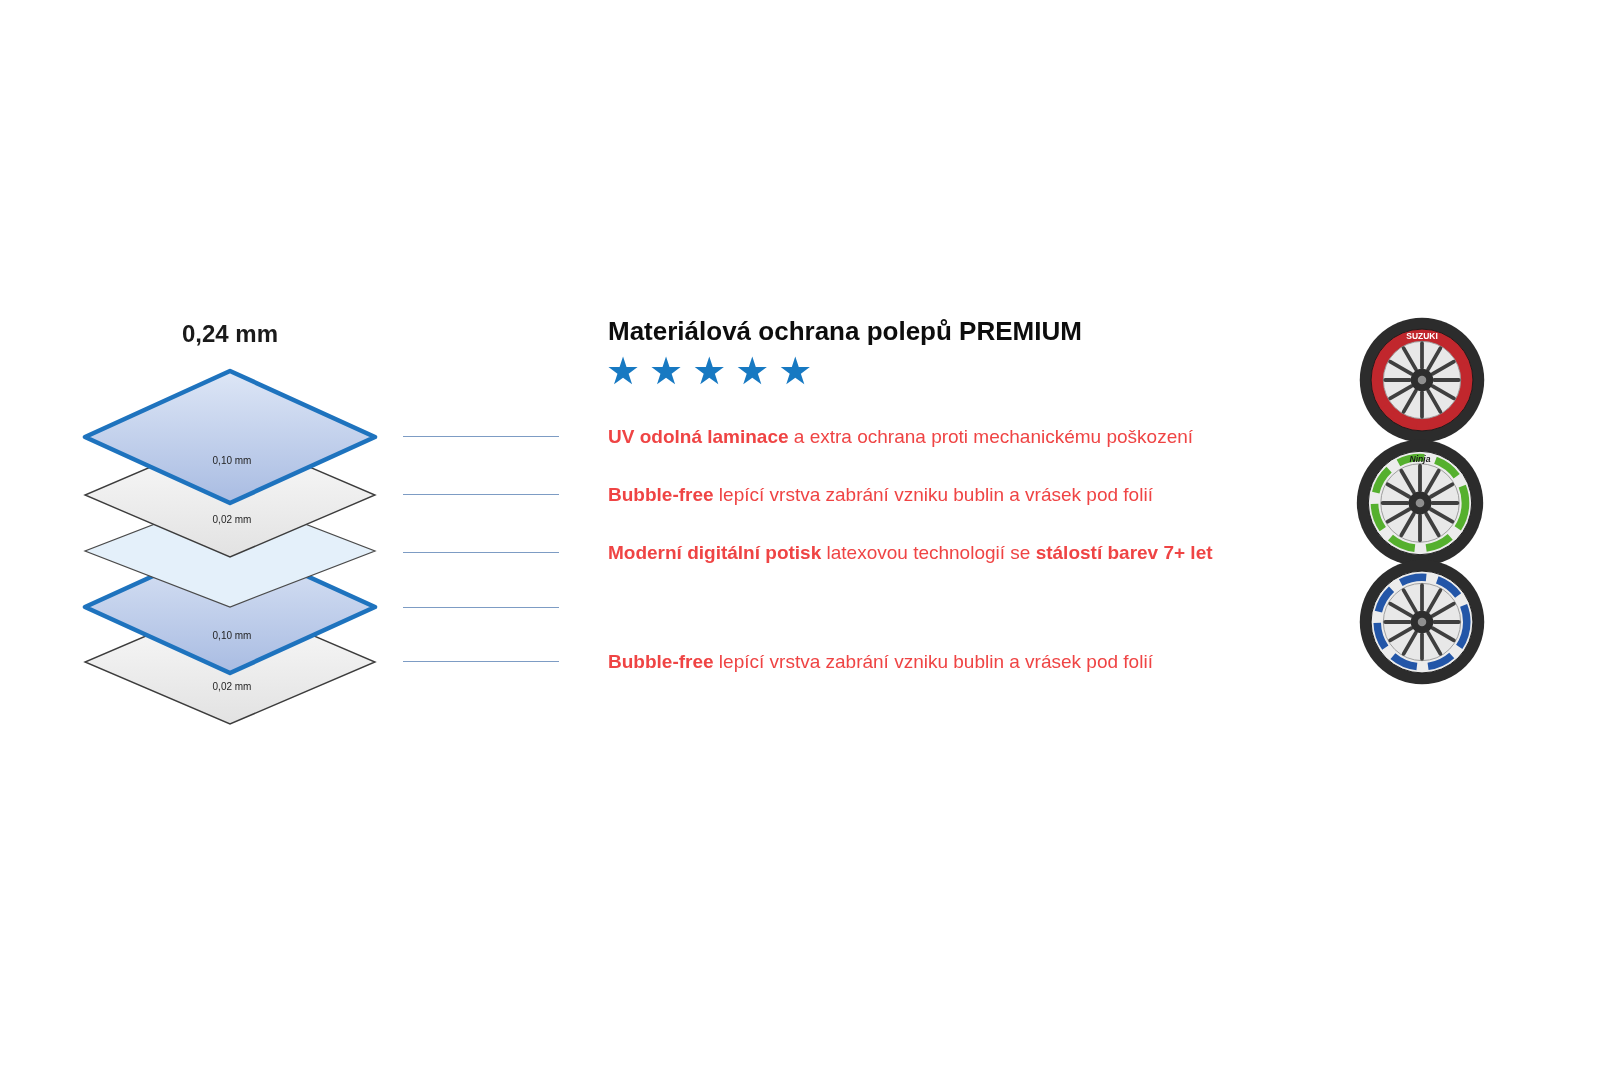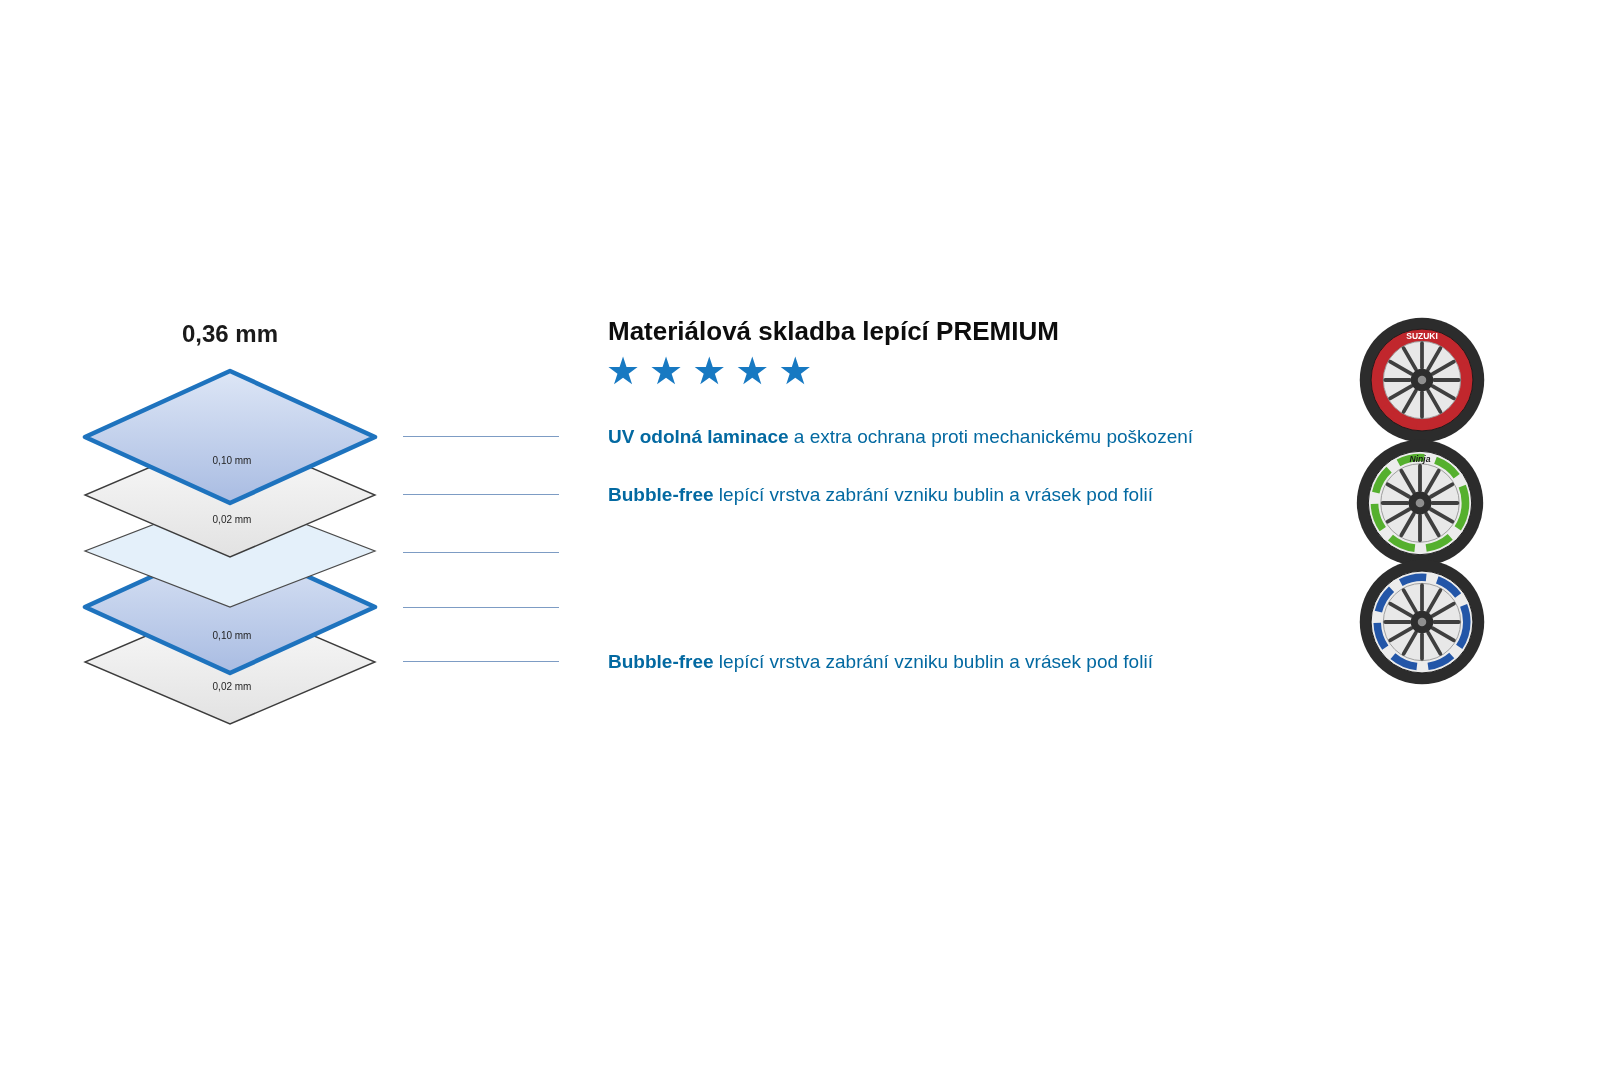--- a/index.html
+++ b/index.html
@@ -14,21 +14,21 @@
   .layer-label { position:absolute; left:152px; width:160px; text-align:center;
                  font-size:10px; color:#1f1f1f; }
 
   
   .connector { position:absolute; left:403px; width:156px; height:1px; background:#7d9cc4; }
 
   
   .title { position:absolute; left:608px; top:316px; font-size:26px; font-weight:bold; color:#0d0d0d; white-space:nowrap; }
   .stars { position:absolute; left:606px; top:352px; font-size:38px; line-height:1;
            letter-spacing:9px; color:#1779c2; }
-  .item { position:absolute; left:608px; font-size:19px; line-height:25px; color:#0369a1; white-space:nowrap; }
+  .item { position:absolute; left:608px; font-size:19px; line-height:25px; color:#ef4444; white-space:nowrap; }
   .b { font-weight:bold; }
 
   
   .wheel { position:absolute; }
   .defs-holder { position:absolute; width:0; height:0; overflow:hidden; }
 </style>
 </head>
 <body>
 
 <div class="canvas">
@@ -45,21 +45,21 @@
         <line x1="70" y1="31" x2="70" y2="57" transform="rotate(180 70 70)"></line>
         <line x1="70" y1="31" x2="70" y2="57" transform="rotate(210 70 70)"></line>
         <line x1="70" y1="31" x2="70" y2="57" transform="rotate(240 70 70)"></line>
         <line x1="70" y1="31" x2="70" y2="57" transform="rotate(270 70 70)"></line>
         <line x1="70" y1="31" x2="70" y2="57" transform="rotate(300 70 70)"></line>
         <line x1="70" y1="31" x2="70" y2="57" transform="rotate(330 70 70)"></line>
       </g>
     </defs>
   </svg>
 
-  <div class="total-thickness">0,36 mm</div>
+  <div class="total-thickness">0,24 mm</div>
 
   <svg class="layers-svg" viewBox="0 0 300 380">
     <defs>
       <linearGradient id="blueGrad" x1="0" y1="0" x2="0" y2="1">
         <stop offset="0" stop-color="#dde6f6"></stop>
         <stop offset="1" stop-color="#a9bce2"></stop>
       </linearGradient>
       <linearGradient id="grayGrad" x1="0" y1="0" x2="0" y2="1">
         <stop offset="0" stop-color="#fbfbfb"></stop>
         <stop offset="1" stop-color="#e2e2e2"></stop>
@@ -76,27 +76,28 @@
   <div class="layer-label" style="top:514px">0,02 mm</div>
   <div class="layer-label" style="top:630px">0,10 mm</div>
   <div class="layer-label" style="top:681px">0,02 mm</div>
 
   <div class="connector" style="top:436px"></div>
   <div class="connector" style="top:494px"></div>
   <div class="connector" style="top:552px"></div>
   <div class="connector" style="top:607px"></div>
   <div class="connector" style="top:661px"></div>
 
-  <h1 class="title">Materiálová skladba lepící PREMIUM</h1>
+  <h1 class="title">Materiálová ochrana polepů PREMIUM</h1>
   <div class="stars">★★★★★</div>
 
   <div class="item" style="top:424px"><span class="b">UV odolná laminace</span><span> a extra ochrana proti mechanickému poškození</span><span class="b"></span></div>
 
   <div class="item" style="top:482px"><span class="b">Bubble-free</span><span> lepící vrstva zabrání vzniku bublin a vrásek pod folií</span><span class="b"></span></div>
 
+  <div class="item" style="top:540px"><span class="b">Moderní digitální potisk</span><span> latexovou technologií se </span><span class="b">stálostí barev 7+ let</span></div>
 
 
   <div class="item" style="top:649px"><span class="b">Bubble-free</span><span> lepící vrstva zabrání vzniku bublin a vrásek pod folií</span><span class="b"></span></div>
 
   <svg class="wheel" style="left:1356px; top:314px" width="132" height="132" viewBox="0 0 140 140">
     <circle cx="70" cy="70" r="66" fill="#2c2c2c"></circle>
     <circle cx="70" cy="70" r="54" stroke="#1b1b1b" stroke-width="1" fill="#c1272d"></circle>
     <circle cx="70" cy="70" r="47.5" fill="none" stroke-width="8" stroke-dasharray="28 12" stroke="#c1272d"></circle>
     <circle cx="70" cy="70" r="41" fill="#e8e8e8" stroke="#9b9b9b" stroke-width="1"></circle>
     <use href="#spokes"></use>

